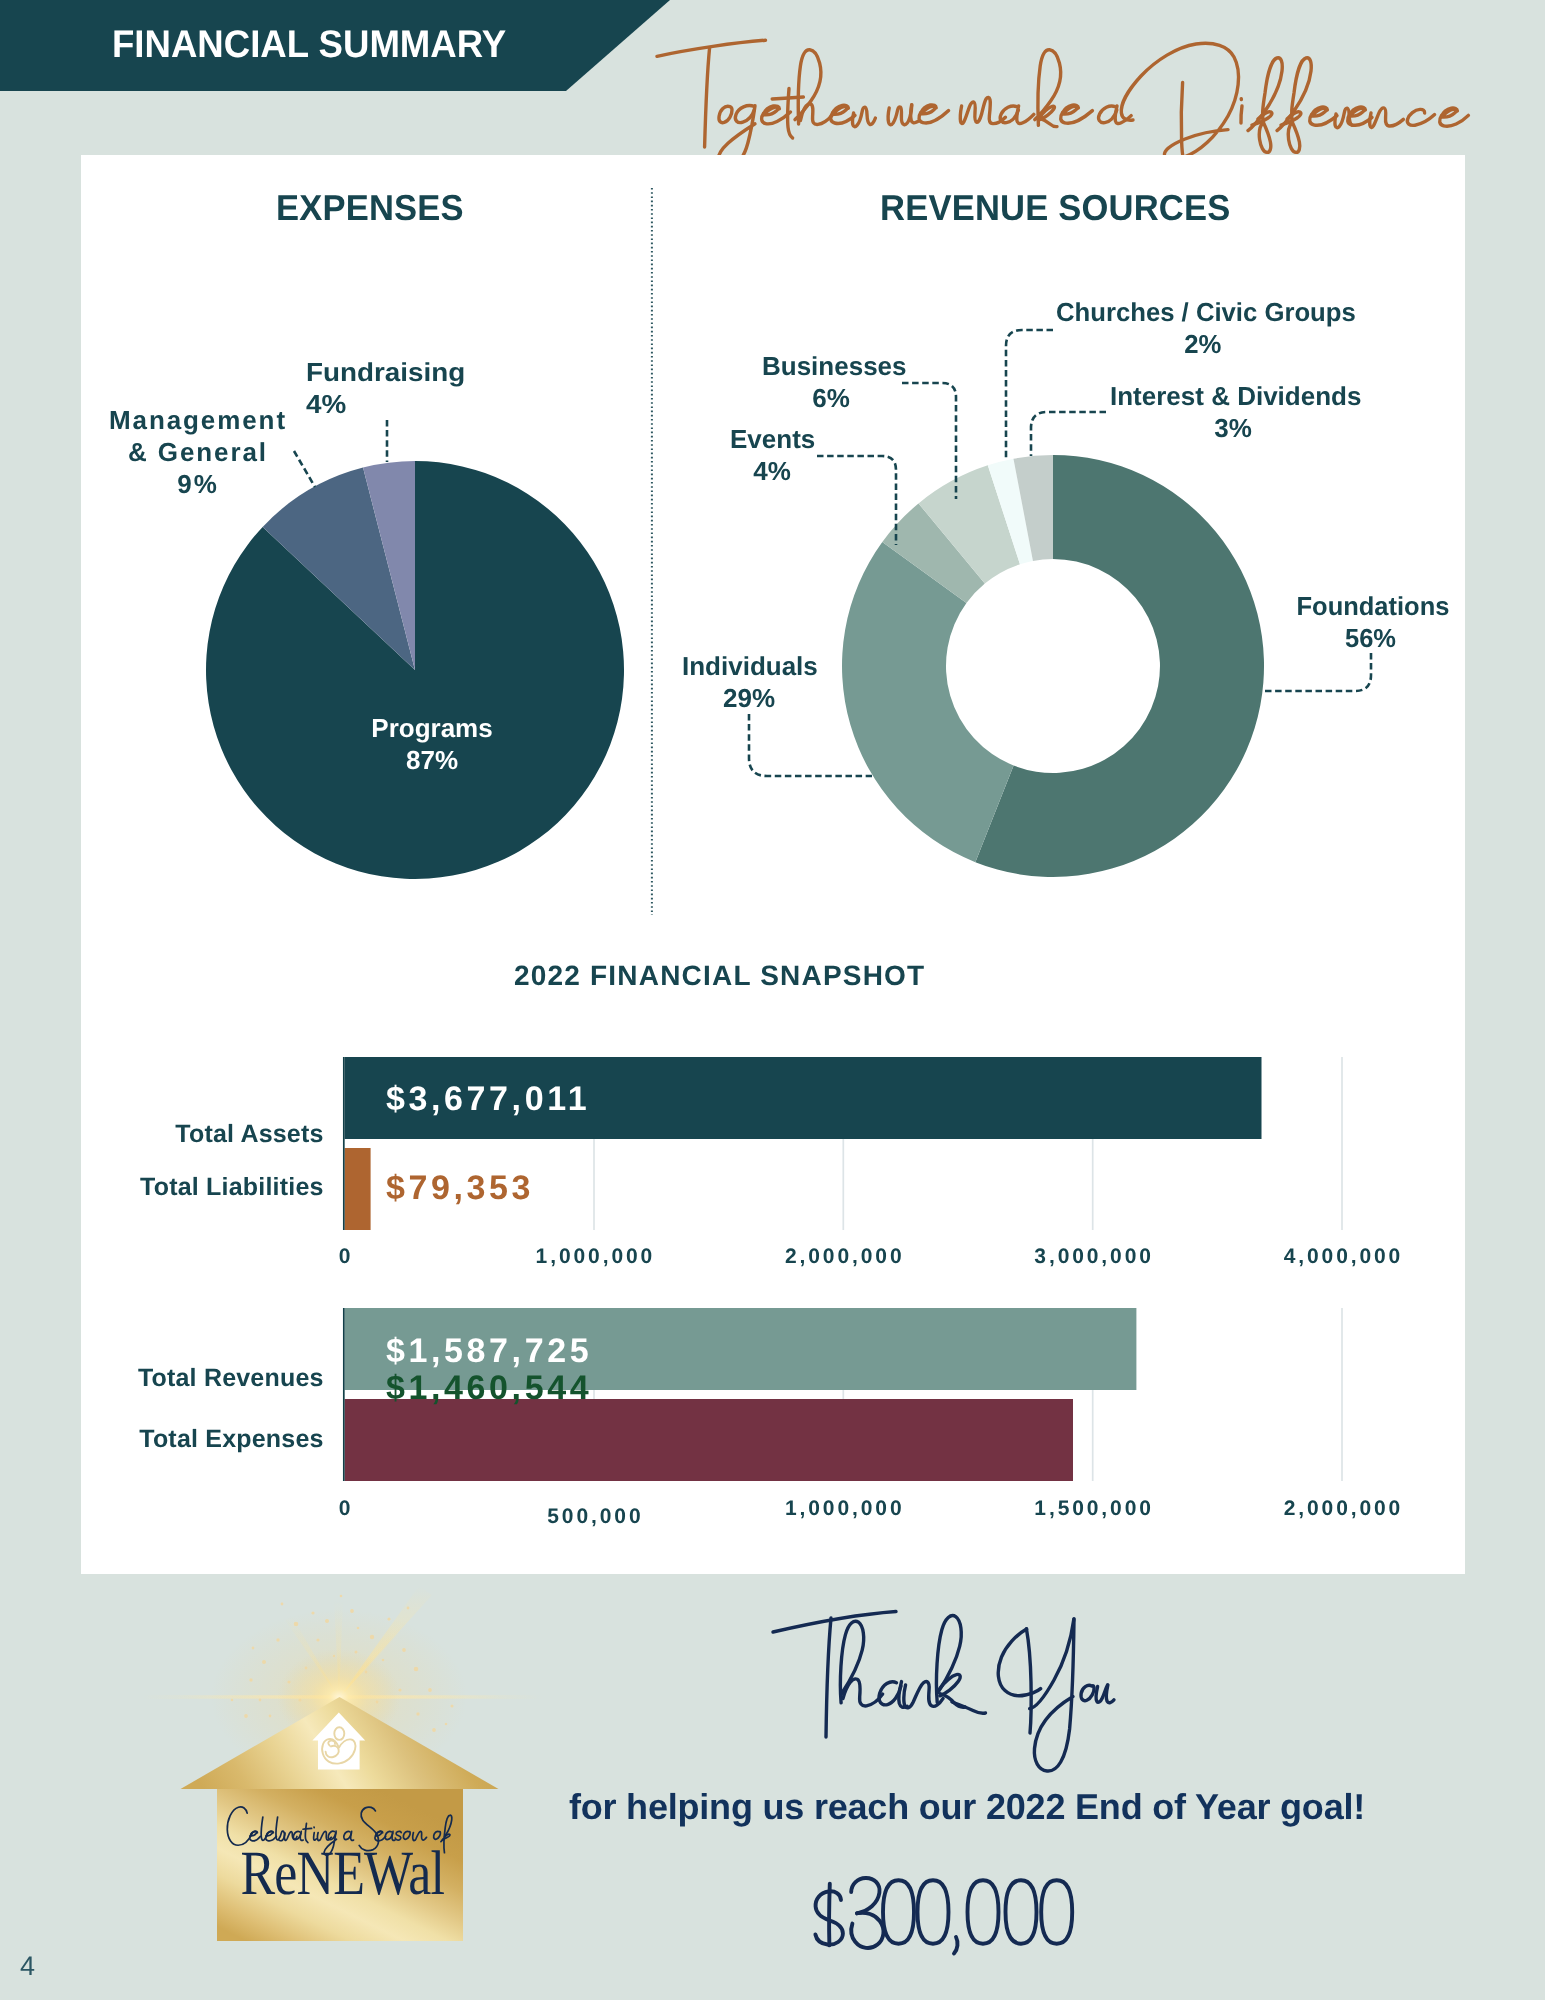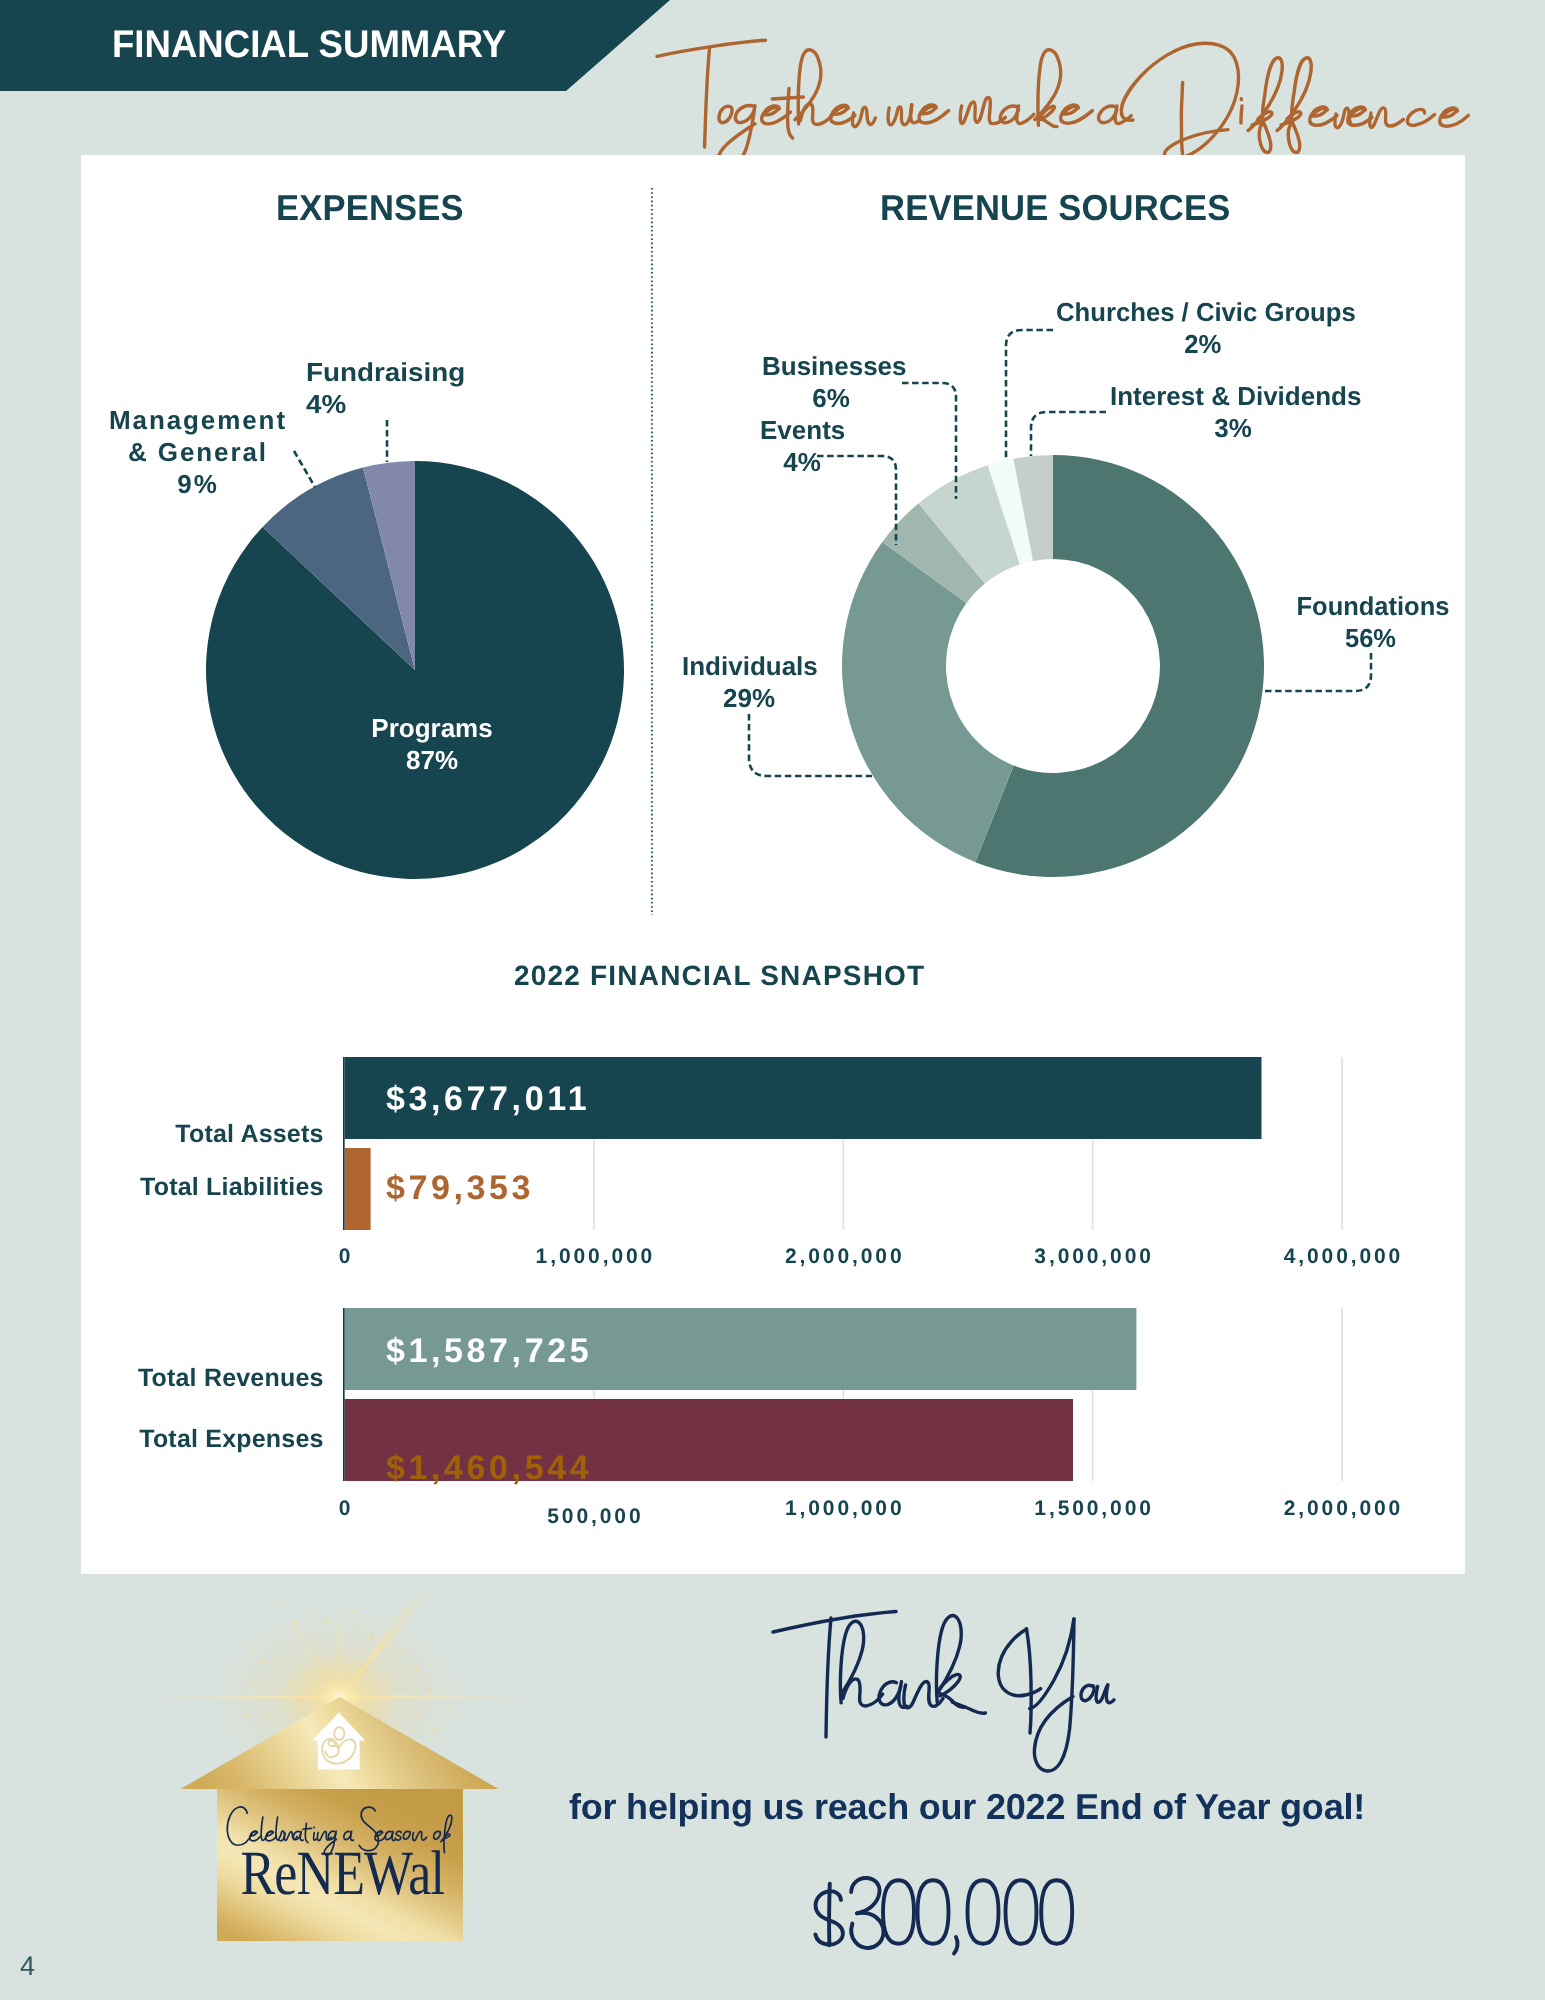--- a/index.html
+++ b/index.html
@@ -213,40 +213,40 @@
 
 <div class="chart-title" style="left:276px;top:187px;transform-origin:left top;">EXPENSES</div>
 <div class="plabel" style="left:306px;top:356px;width:170px;text-align:left;transform:scaleX(1.07);transform-origin:left top;"><span>Fundraising</span><br><span>4%</span></div>
 <div class="plabel" style="left:96px;top:404px;width:204px;white-space:normal;letter-spacing:1.9px;"><span>Management</span><br><span>&amp; General</span><br><span>9%</span></div>
 <div class="plabel wh" style="left:332px;top:712px;width:200px;"><span>Programs</span><br><span>87%</span></div>
 
 <div class="chart-title" style="left:880px;top:187px;transform-origin:left top;">REVENUE SOURCES</div>
 <div class="plabel" style="left:1056px;top:296px;width:297px;transform:scaleX(0.988);transform-origin:left top;"><span>Churches / Civic Groups</span><br><span>2%</span></div>
 <div class="plabel" style="left:1110px;top:380px;width:246px;transform:scaleX(1.0);transform-origin:left top;"><span>Interest &amp; Dividends</span><br><span>3%</span></div>
 <div class="plabel" style="left:762px;top:350px;width:138px;"><span>Businesses</span><br><span>6%</span></div>
-<div class="plabel" style="left:730px;top:414px;width:84px;margin-left:30px;"><span>Events</span><br><span>4%</span></div>
+<div class="plabel" style="left:730px;top:423px;width:84px;"><span>Events</span><br><span>4%</span></div>
 <div class="plabel" style="left:682px;top:650px;width:134px;"><span>Individuals</span><br><span>29%</span></div>
 <div class="plabel" style="left:1295px;top:590px;width:151px;transform:scaleX(0.98);transform-origin:center top;"><span>Foundations</span><br><span>56%</span></div>
 
 <div class="snap-title" style="left:514px;top:960px;">2022 FINANCIAL SNAPSHOT</div>
 
 <div id="bar-text">
     <div class="cat-label" style="right:1221.4px;top:1084px;margin-top:36px;">Total Assets</div>
     <div class="bar-value" style="left:386px;top:1080px;color:#ffffff;">$3,677,011</div>
     <div class="cat-label" style="right:1221.4px;top:1173px;">Total Liabilities</div>
     <div class="bar-value" style="left:386px;top:1169px;color:#ae6530;">$79,353</div>
     <div class="axis-label" style="left:274.6px;width:140px;top:1245px;">0</div>
     <div class="axis-label" style="left:523.95px;width:140px;top:1245px;">1,000,000</div>
     <div class="axis-label" style="left:773.3px;width:140px;top:1245px;">2,000,000</div>
     <div class="axis-label" style="left:1022.6500000000001px;width:140px;top:1245px;">3,000,000</div>
     <div class="axis-label" style="left:1272px;width:140px;top:1245px;">4,000,000</div>
     <div class="cat-label" style="right:1221.4px;top:1328px;margin-top:36px;">Total Revenues</div>
     <div class="bar-value" style="left:386px;top:1332px;color:#ffffff;">$1,587,725</div>
     <div class="cat-label" style="right:1221.4px;top:1425px;">Total Expenses</div>
-    <div class="bar-value" style="left:386px;top:1449px;color:#a16207;">$1,460,544</div>
+    <div class="bar-value" style="left:386px;top:1369px;color:#14532d;">$1,460,544</div>
     <div class="axis-label" style="left:274.6px;width:140px;top:1497px;">0</div>
     <div class="axis-label" style="left:523.95px;width:140px;top:1497px;margin-top:8px;">500,000</div>
     <div class="axis-label" style="left:773.3px;width:140px;top:1497px;">1,000,000</div>
     <div class="axis-label" style="left:1022.6500000000001px;width:140px;top:1497px;">1,500,000</div>
     <div class="axis-label" style="left:1272px;width:140px;top:1497px;">2,000,000</div>
   </div>
 
 <svg id="logo" width="560" height="420" viewBox="140 1580 560 420" style="position:absolute;left:140px;top:1580px;">
   <defs>
     <linearGradient id="gold" x1="0.02" y1="0.92" x2="0.72" y2="0.05">

